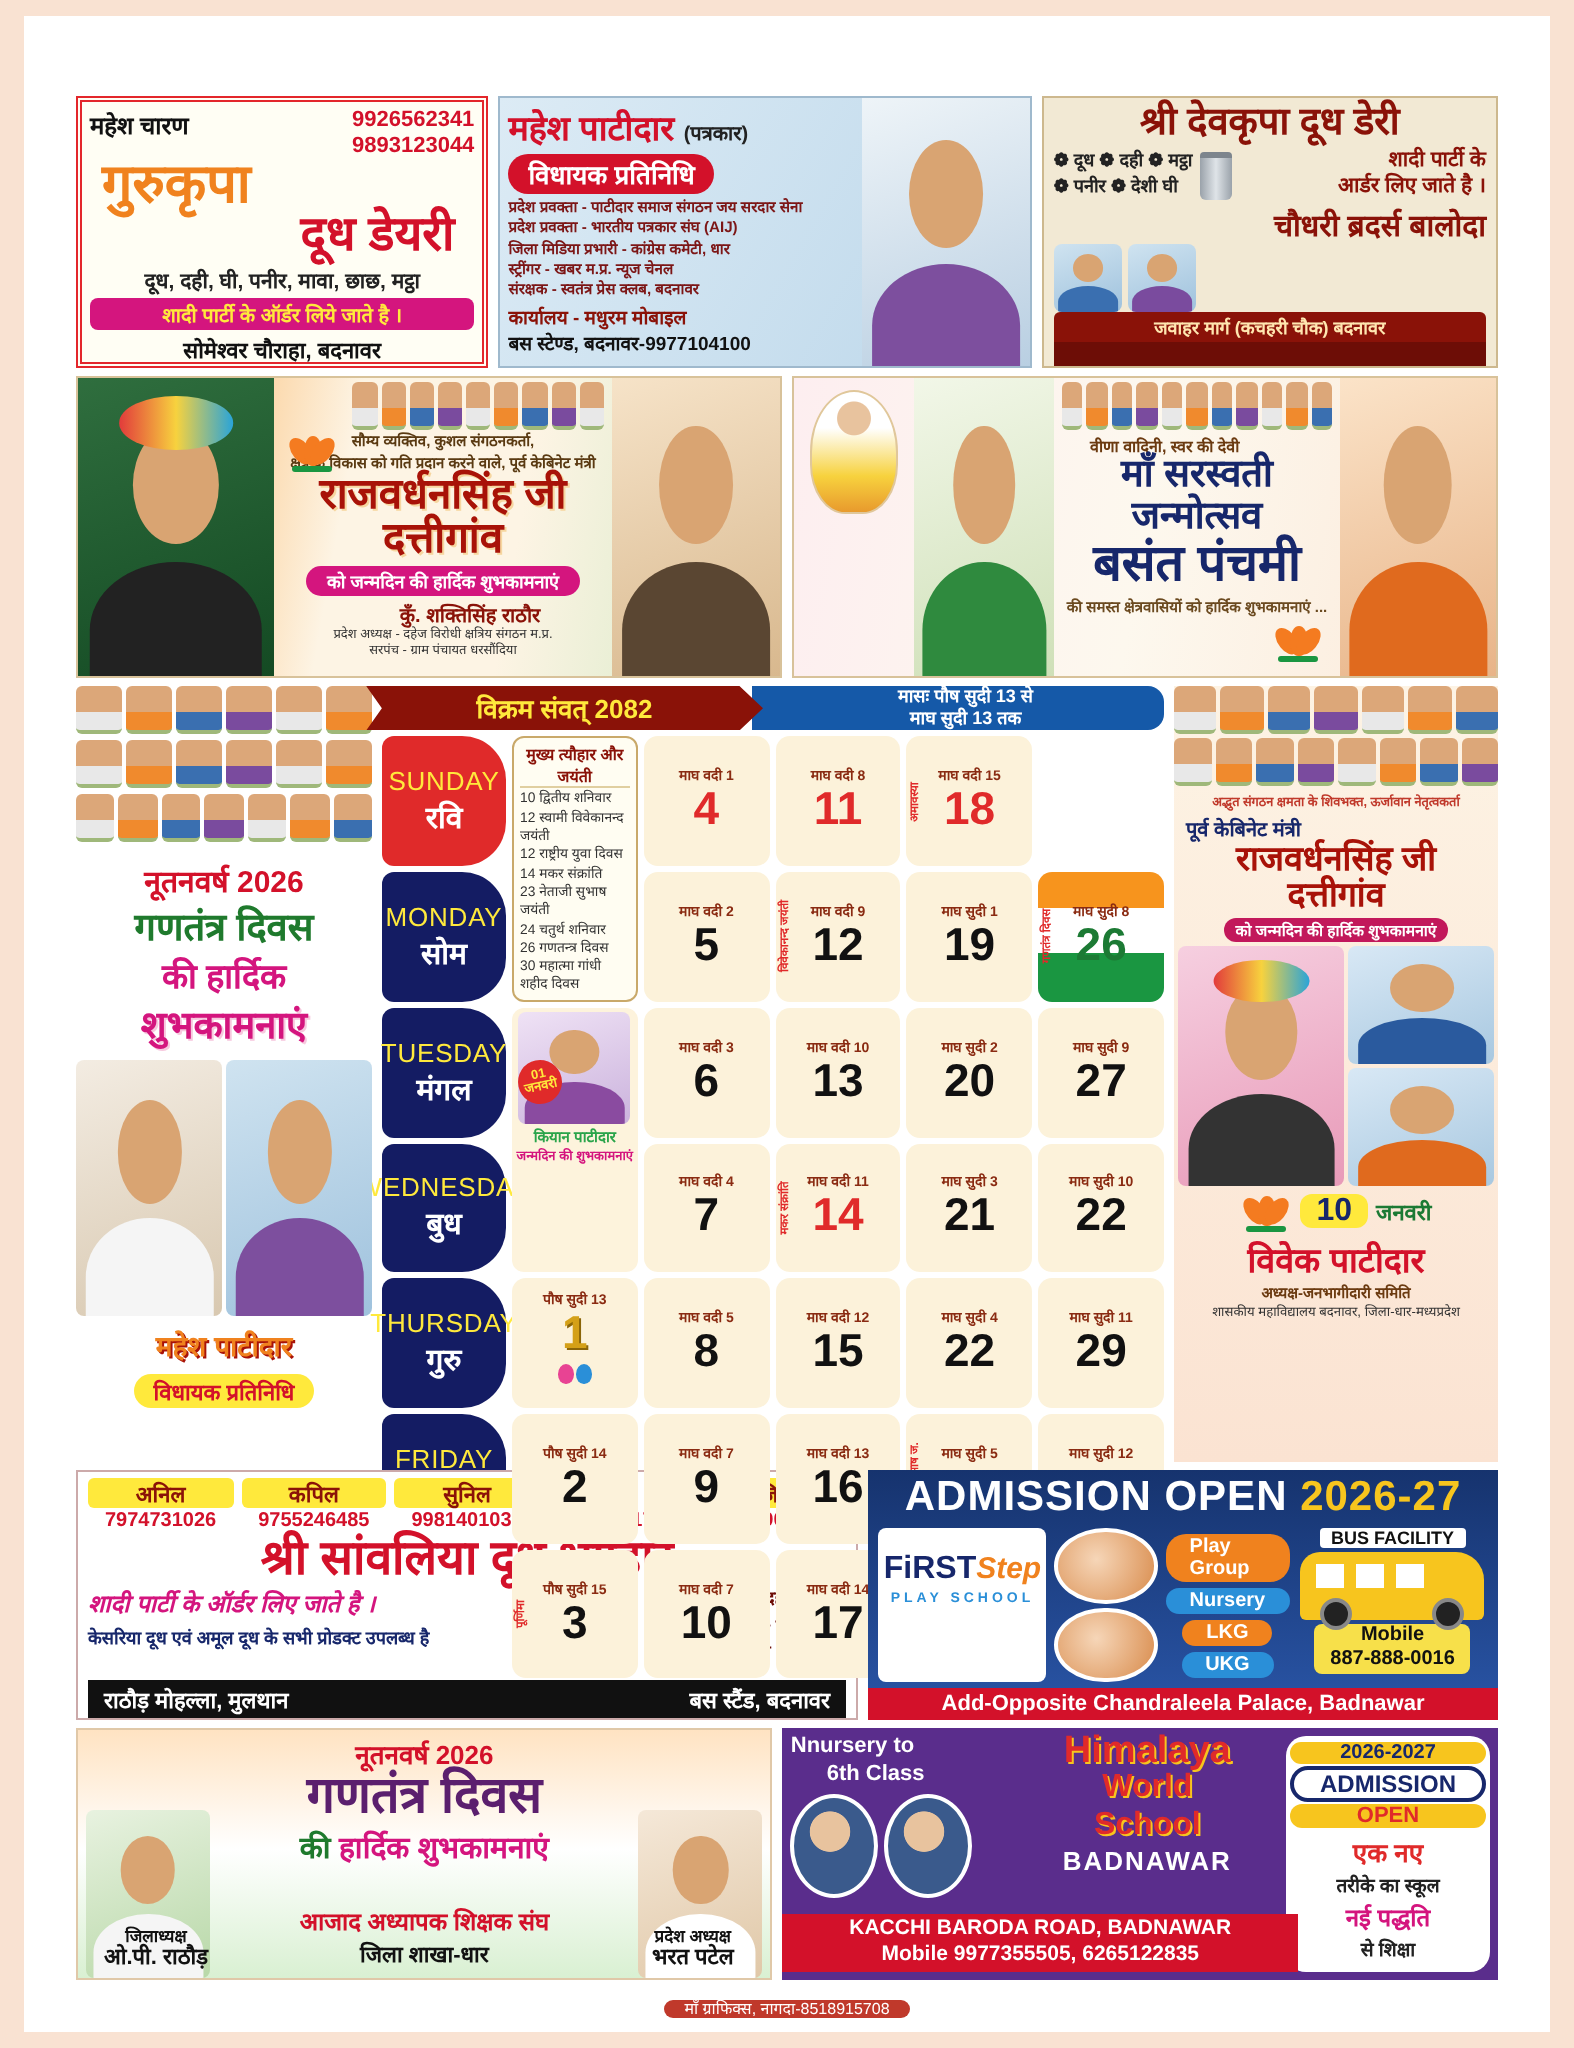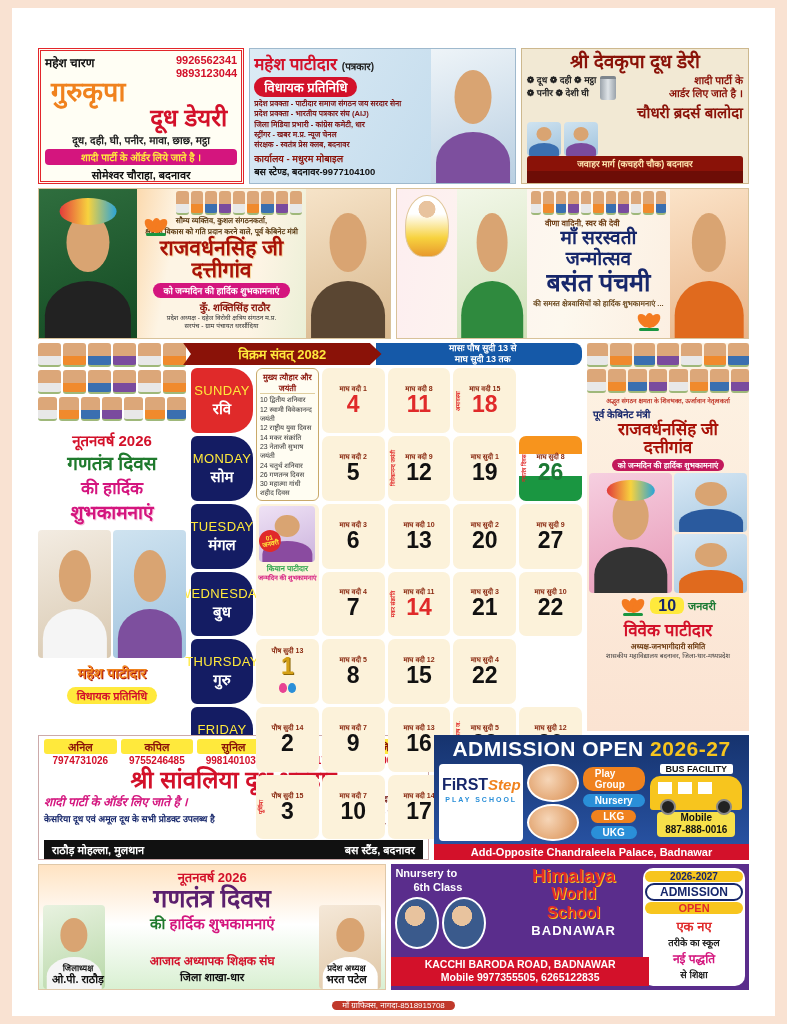--- a/index.html
+++ b/index.html
@@ -515,20 +515,24 @@
             <div class="dnum">8</div>
           </div>
         <div class="dc" style="grid-area:5/4">
             <div class="tith">माघ वदी 12</div>
             <div class="dnum">15</div>
           </div>
         <div class="dc" style="grid-area:5/5">
             <div class="tith">माघ सुदी 4</div>
             <div class="dnum">22</div>
           </div>
+        <div class="dc" style="grid-area:5/6">
+            <div class="tith">माघ सुदी 11</div>
+            <div class="dnum">29</div>
+          </div>
 
         <div class="dc" style="grid-area:6/2">
             <div class="tith">पौष सुदी 14</div>
             <div class="dnum">2</div>
           </div>
         <div class="dc" style="grid-area:6/3">
             <div class="tith">माघ वदी 7</div>
             <div class="dnum">9</div>
           </div>
         <div class="dc" style="grid-area:6/4">

